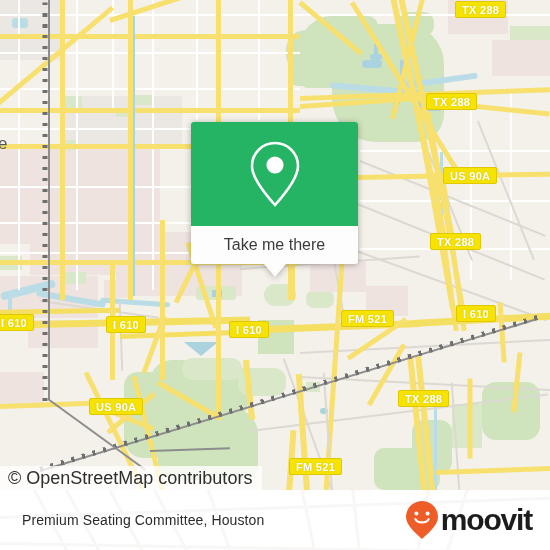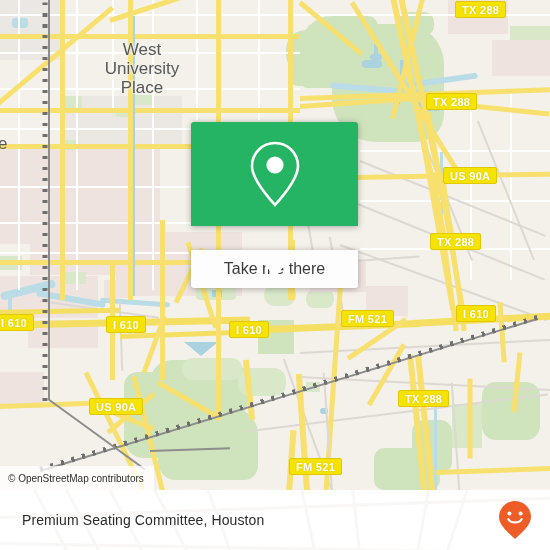--- a/index.html
+++ b/index.html
@@ -114,21 +114,20 @@
     align-items: center;
     justify-content: center;
   }
   #popup-white {
     height: 38px;
     background: #fdfdfd;
     border-radius: 0 0 3px 3px;
     display: flex;
     align-items: center;
     justify-content: center;
-    margin-top: 24px;
   }
   #popup-label {
     color: #3c3c3c;
     font-size: 16px;
   }
   #popup-tail {
     position: absolute;
     left: 50%;
     top: 142px;
     margin-left: -11px;
@@ -142,21 +141,21 @@
   #attribution {
     position: absolute;
     left: 0;
     top: 466px;
     height: 24px;
     padding: 0 10px 0 8px;
     display: flex;
     align-items: center;
     background: rgba(255,255,255,.78);
     color: #2e2e2e;
-    font-size: 10px;
+    font-size: 18px;
     z-index: 30;
   }
 
   
   #footer {
     position: absolute;
     left: 0;
     top: 490px;
     width: 550px;
     height: 60px;
@@ -373,23 +372,20 @@
     <div class="road" style="left:520px;top:350px;width:60px;height:5px;transform:rotate(96deg);"></div>
 
     <div class="rail" style="left:40px;top:470px;width:520px;height:2px;transform:rotate(-17deg);"></div>
     <div class="rail-dots" style="left:40px;top:467px;width:520px;height:5px;transform:rotate(-17deg);"></div>
 
     <div class="rail" style="left:48px;top:0;width:2px;height:400px;"></div>
     <div class="rail-dots" style="left:45px;top:0;width:400px;height:5px;transform:rotate(90deg);"></div>
     <div class="rail" style="left:48px;top:398px;width:120px;height:2px;transform:rotate(36deg);"></div>
     <div class="rail" style="left:150px;top:450px;width:80px;height:2px;transform:rotate(-2deg);"></div>
 
-    <div class="place-label" style="left:92px;top:40px;width:100px;">West
-University
-Place</div>
 
     <div class="edge-label" style="left:-2px;top:134px;">e</div>
 
     <div class="shield" style="left:455px;top:1px;">TX 288</div>
     <div class="shield" style="left:426px;top:93px;">TX 288</div>
     <div class="shield" style="left:443px;top:167px;">US 90A</div>
     <div class="shield" style="left:430px;top:233px;">TX 288</div>
     <div class="shield" style="left:-6px;top:314px;">I 610</div>
     <div class="shield" style="left:106px;top:316px;">I 610</div>
     <div class="shield" style="left:229px;top:321px;">I 610</div>
@@ -433,17 +429,18 @@
     </div>
     <div id="footer-inner">
       <div id="footer-title">Premium Seating Committee, Houston</div>
       <div id="brand">
         <svg width="34" height="40" viewBox="0 0 34 40">
           <path d="M17 1 C8.2 1 1 8.2 1 17 C1 26 12 34 17 39 C22 34 33 26 33 17 C33 8.2 25.8 1 17 1 Z" fill="#ee5d28"></path>
           <circle cx="11.4" cy="13.4" r="2.0" fill="#ffffff"></circle>
           <circle cx="22.6" cy="13.4" r="2.0" fill="#ffffff"></circle>
           <path d="M10.4 19.2 C12.6 23.4 21.4 23.4 23.6 19.2" fill="none" stroke="#ffffff" stroke-width="2.1" stroke-linecap="round"></path>
         </svg>
+        <span id="brand-word">moovit</span>
       </div>
     </div>
   </div>
 
 </div>
 
 </body></html>

